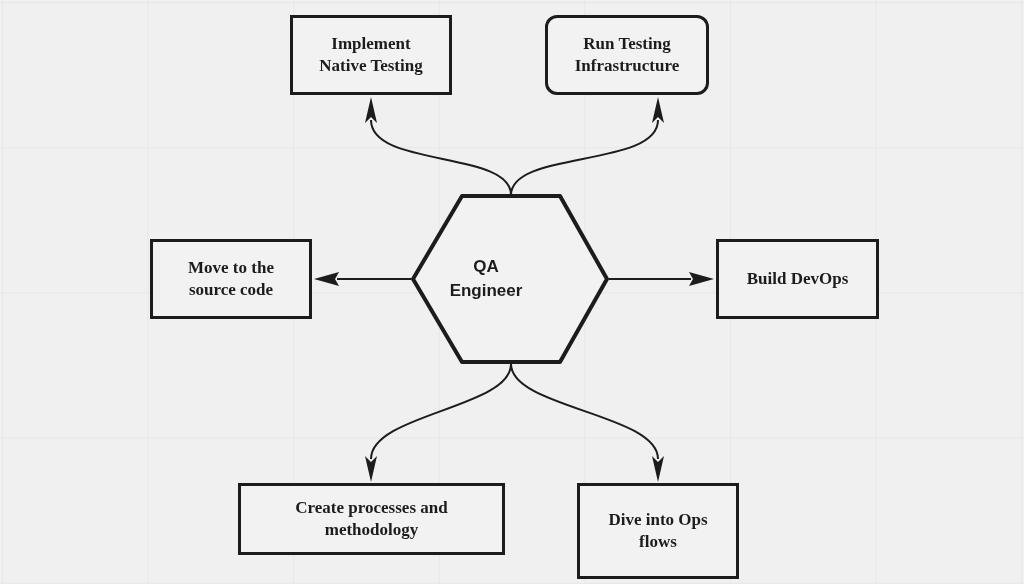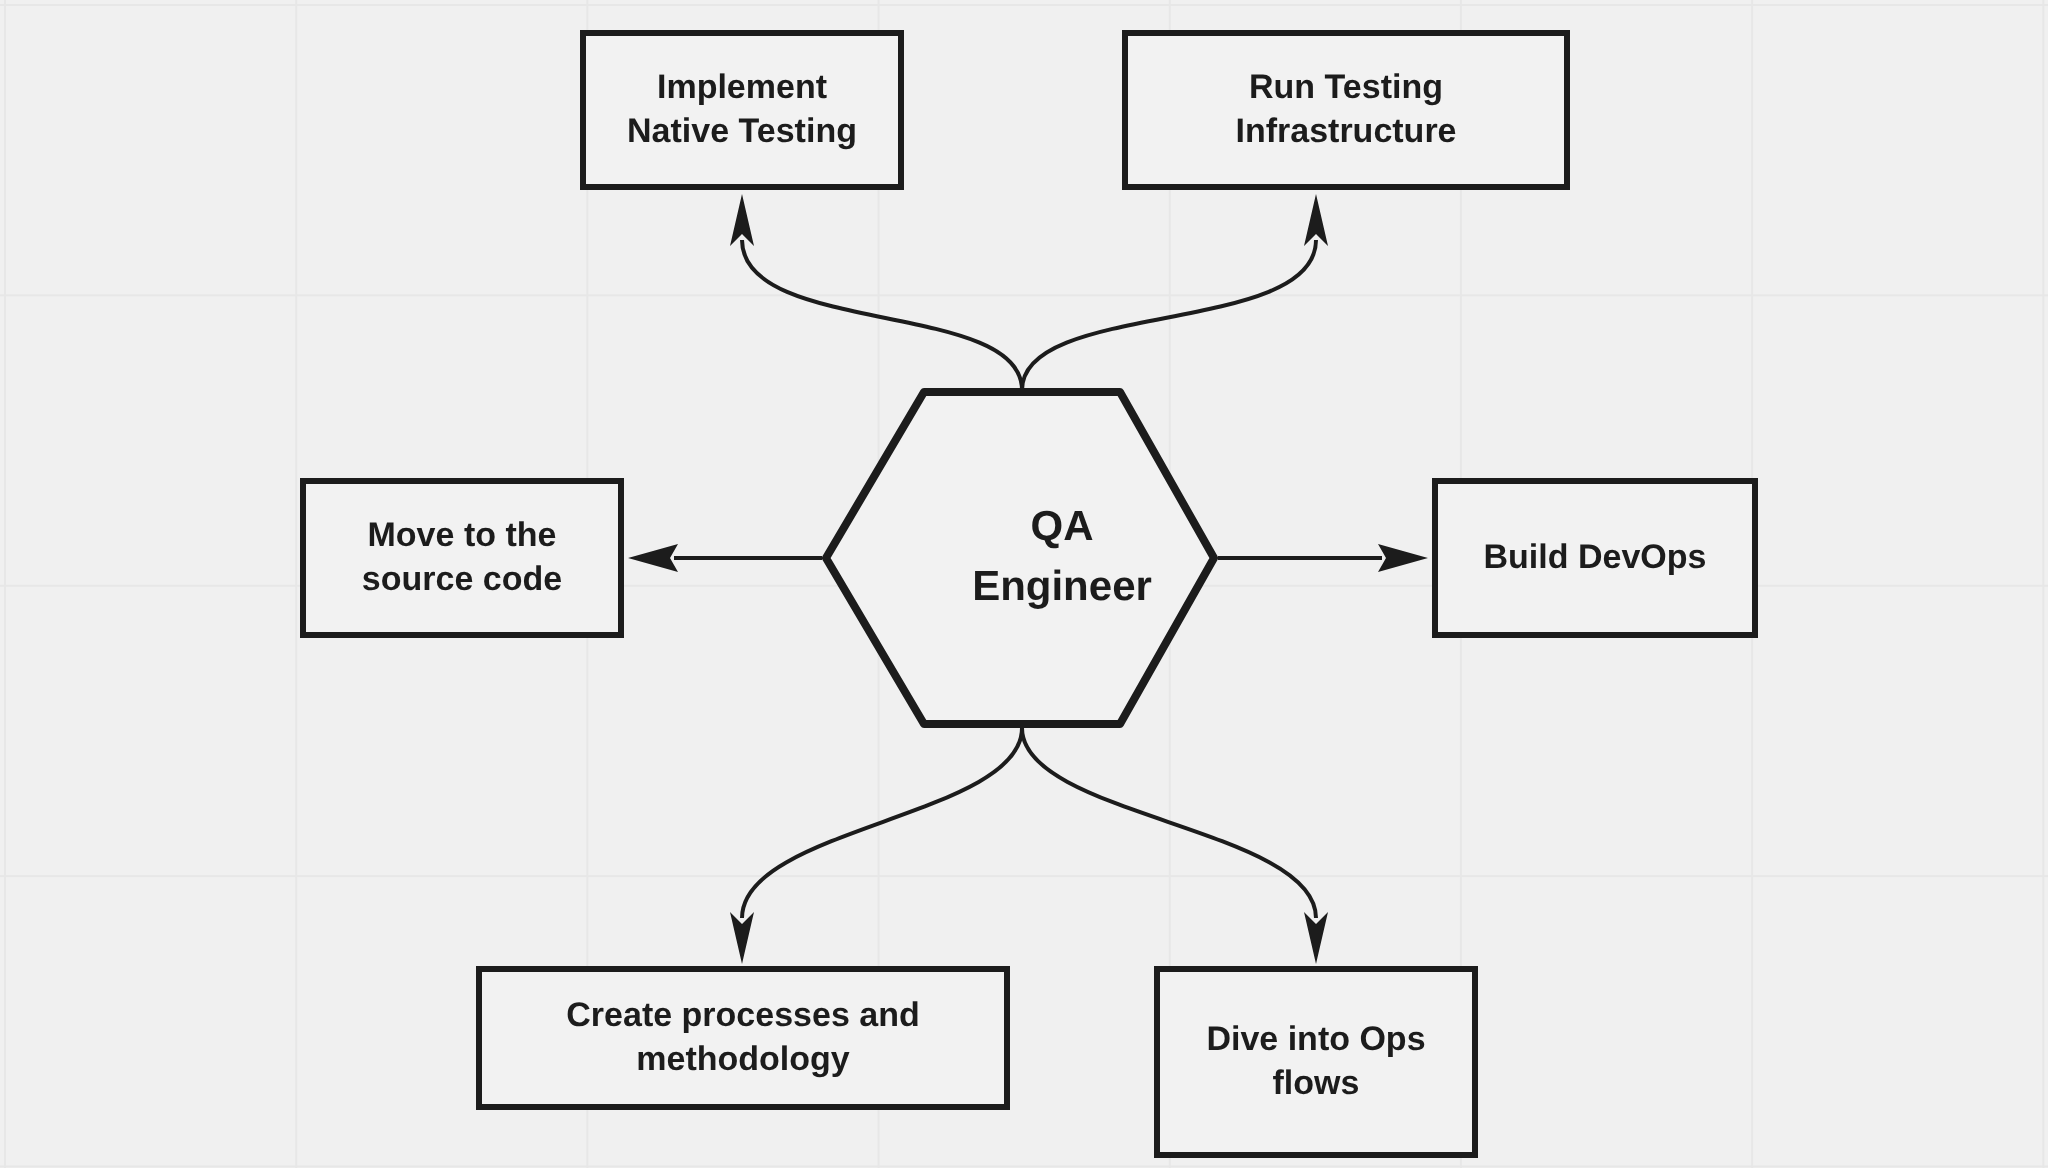--- a/index.html
+++ b/index.html
@@ -36,38 +36,39 @@
     background: var(--fill);
     display: flex;
     align-items: center;
     justify-content: center;
     text-align: center;
     color: var(--text);
     font-weight: 700;
     font-size: 17px;
     line-height: 1.32;
     white-space: pre-line;
+    font-family: Liberation Serif, serif;
   }
   .node-top-left      { left: 290px; top: 15px;  width: 162px; height: 80px; }
-  .node-top-right     { left: 561px; top: 15px;  width: 224px; height: 80px; }
+  .node-top-right     { left: 545px; top: 15px;  width: 164px; height: 80px; border-radius: 12px; }
   .node-left          { left: 150px; top: 239px; width: 162px; height: 80px; }
   .node-right         { left: 716px; top: 239px; width: 163px; height: 80px; }
   .node-bottom-left   { left: 238px; top: 483px; width: 267px; height: 72px; }
   .node-bottom-right  { left: 577px; top: 483px; width: 162px; height: 96px; }
   .hex-label {
     position: absolute;
-    left: 446px; top: 243px;
+    left: 401px; top: 243px;
     width: 170px; height: 72px;
     display: flex;
     align-items: center;
     justify-content: center;
     text-align: center;
     color: var(--text);
     font-weight: 700;
-    font-size: 21px;
+    font-size: 17px;
     line-height: 1.42;
     white-space: pre-line;
   }
   svg .wire { stroke: var(--line); stroke-width: 2; fill: none; }
   svg .head { fill: var(--line); stroke: none; }
   svg .hex  { fill: var(--fill); stroke: var(--line); stroke-width: 4; stroke-linejoin: round; }
 </style>
 </head>
 <body>
 

